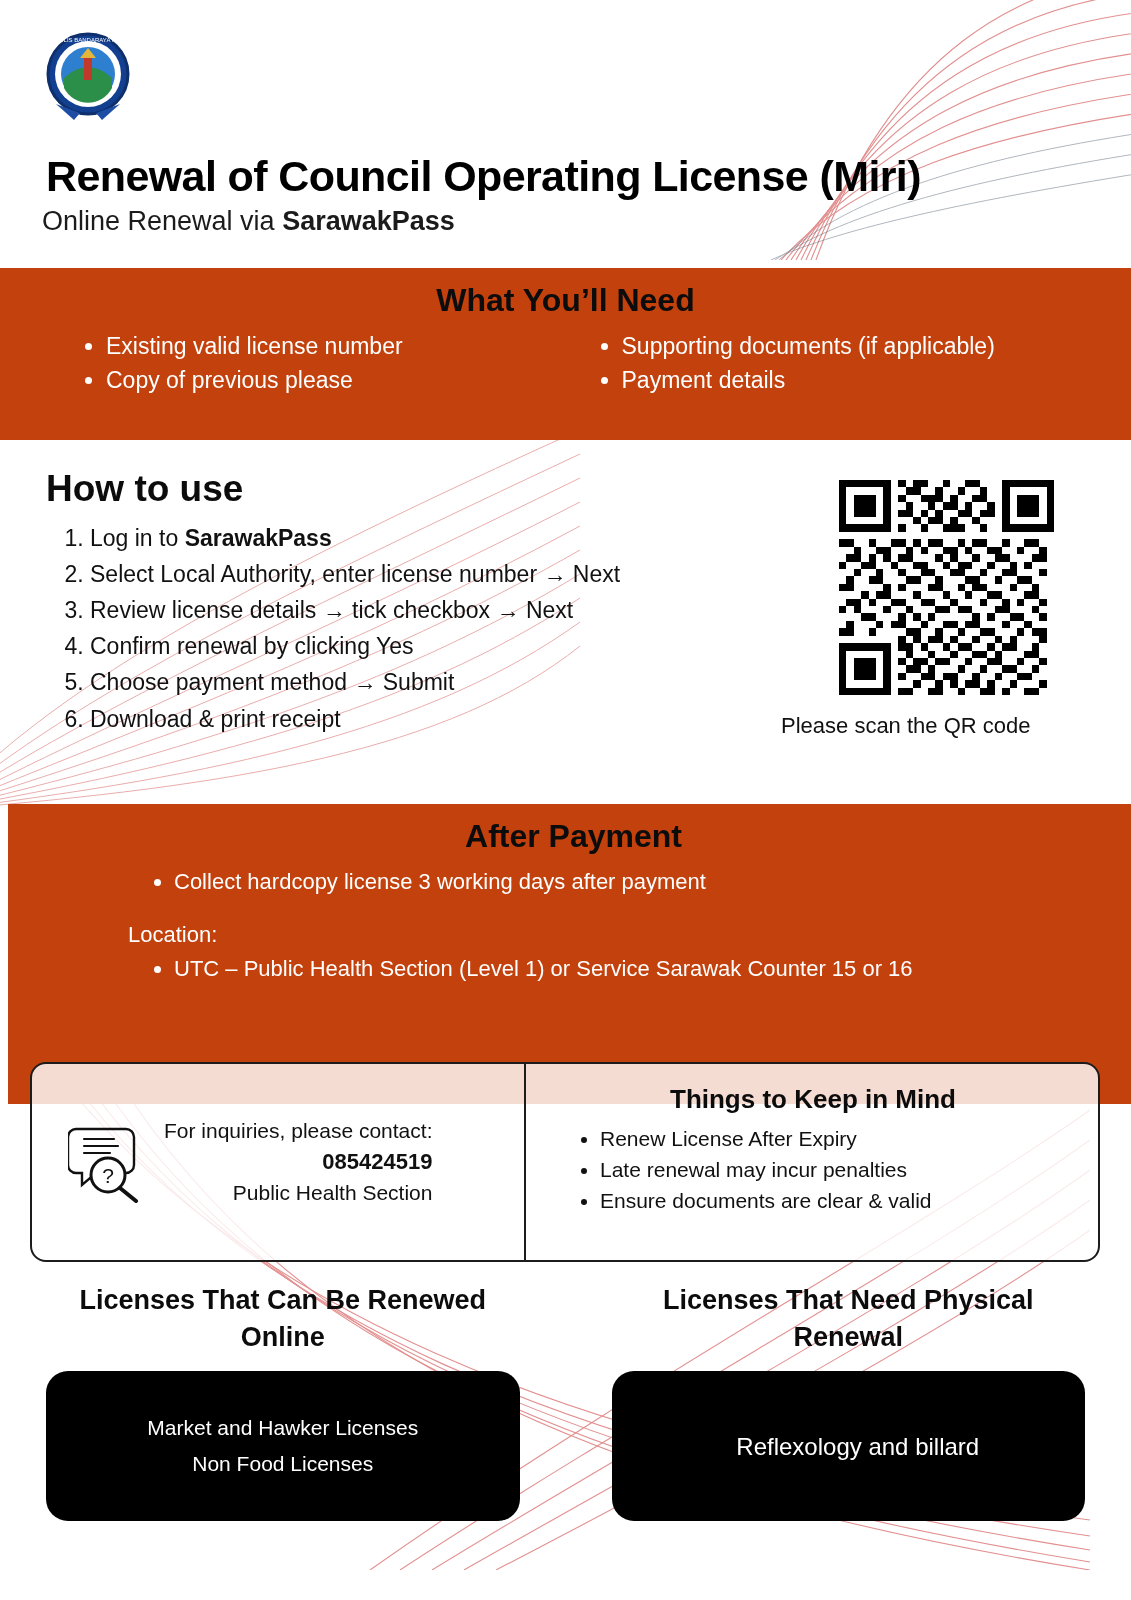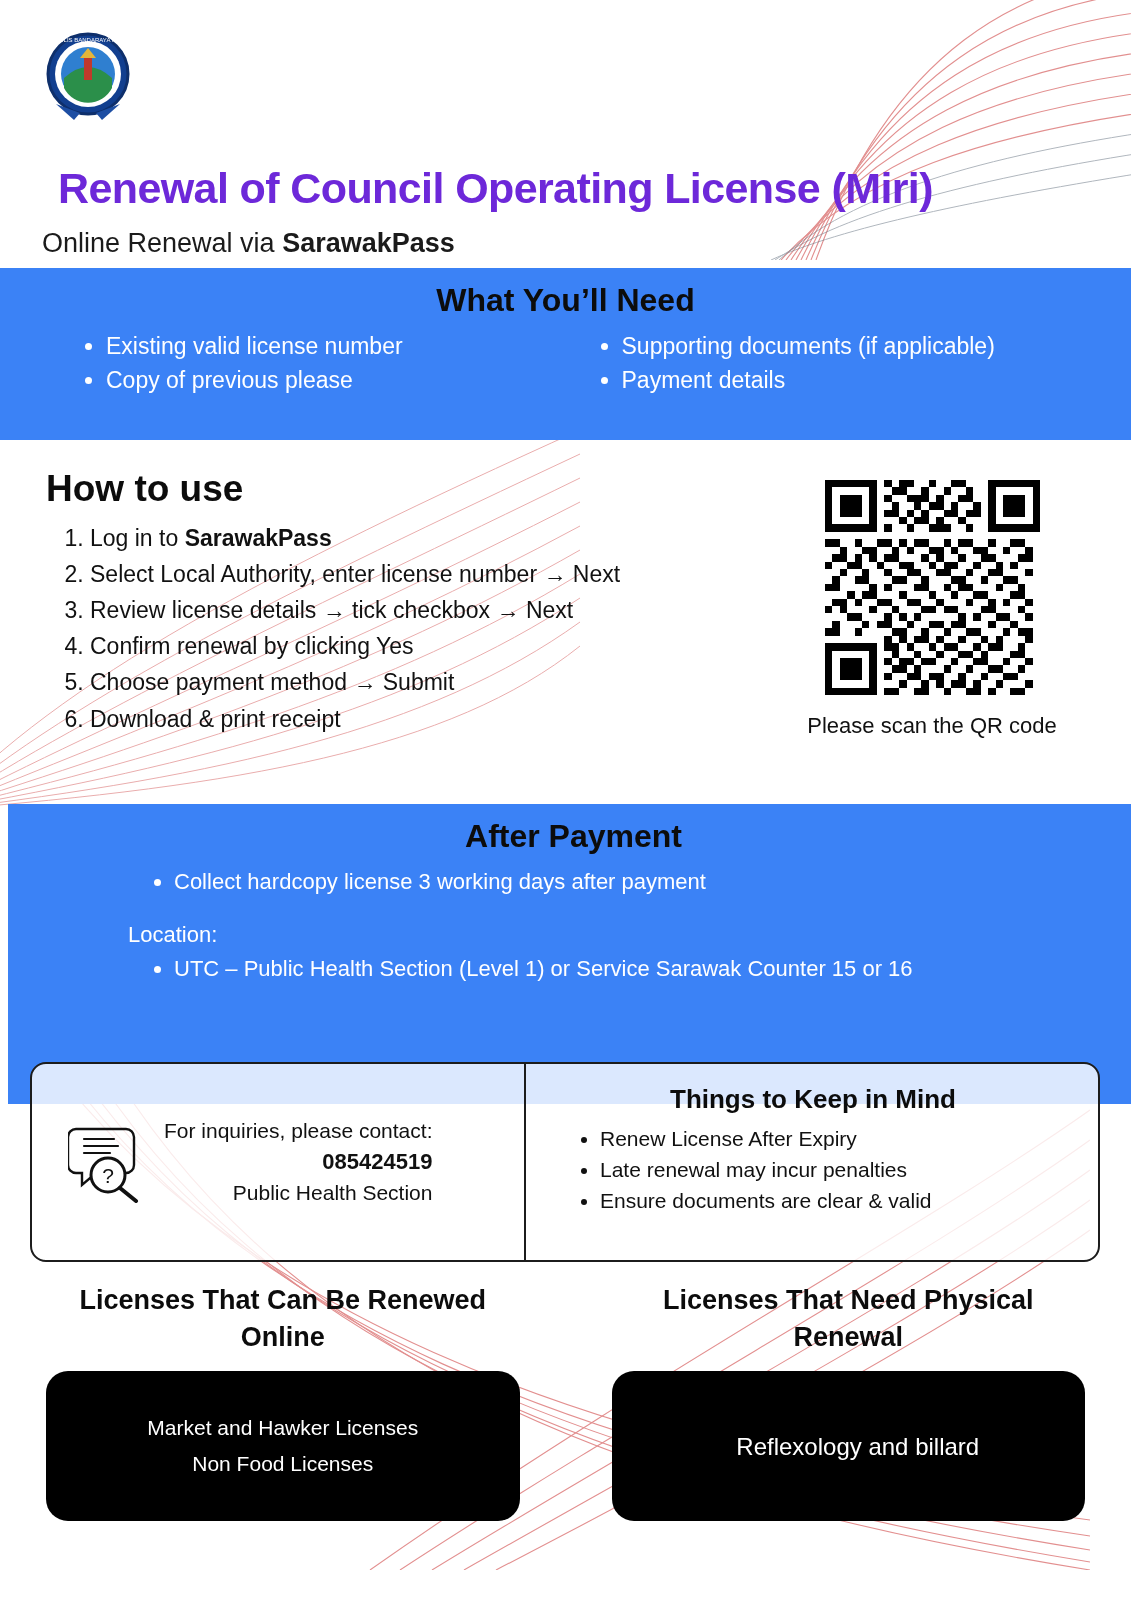--- a/index.html
+++ b/index.html
@@ -42,38 +42,38 @@
     position: absolute;
     left: 42px;
     top: 148px;
     z-index: 3;
     width: 1050px;
   }
   .title {
     font-size: 43px;
     font-weight: bold;
     letter-spacing: -0.6px;
-    color: #6d28d9;
-    margin: 16px;
+    color: #000000;
+    margin: 4px;
     line-height: 1.12;
   }
   .subtitle {
     font-size: 27px;
     color: #1b1b1b;
     margin: 6px 0 0 0;
     font-weight: normal;
   }
   .subtitle b { font-weight: bold; }
 
   
   .band {
     position: absolute;
     left: 0;
     width: 1131px;
-    background: #3b82f6;
+    background: #c2410c;
     color: #ffffff;
     z-index: 2;
   }
   .band-need { top: 268px; height: 172px; }
   .band-after { top: 804px; height: 300px; margin-left: 8px; }
 
   .band h2 {
     text-align: center;
     font-size: 32px;
     font-weight: bold;
@@ -133,25 +133,24 @@
   .howto li {
     font-size: 23px;
     line-height: 1.57;
     color: #111111;
   }
   .howto li b { font-weight: bold; }
 
   
   .qr-block {
     position: absolute;
-    right: 34px;
+    right: 20px;
     top: 480px;
     width: 330px;
     z-index: 3;
-    text-align: center;
   }
   .qr-img {
     width: 215px;
     height: 215px;
     margin: 0 auto;
     display: block;
   }
   .qr-caption {
     font-size: 22px;
     margin-top: 18px;

